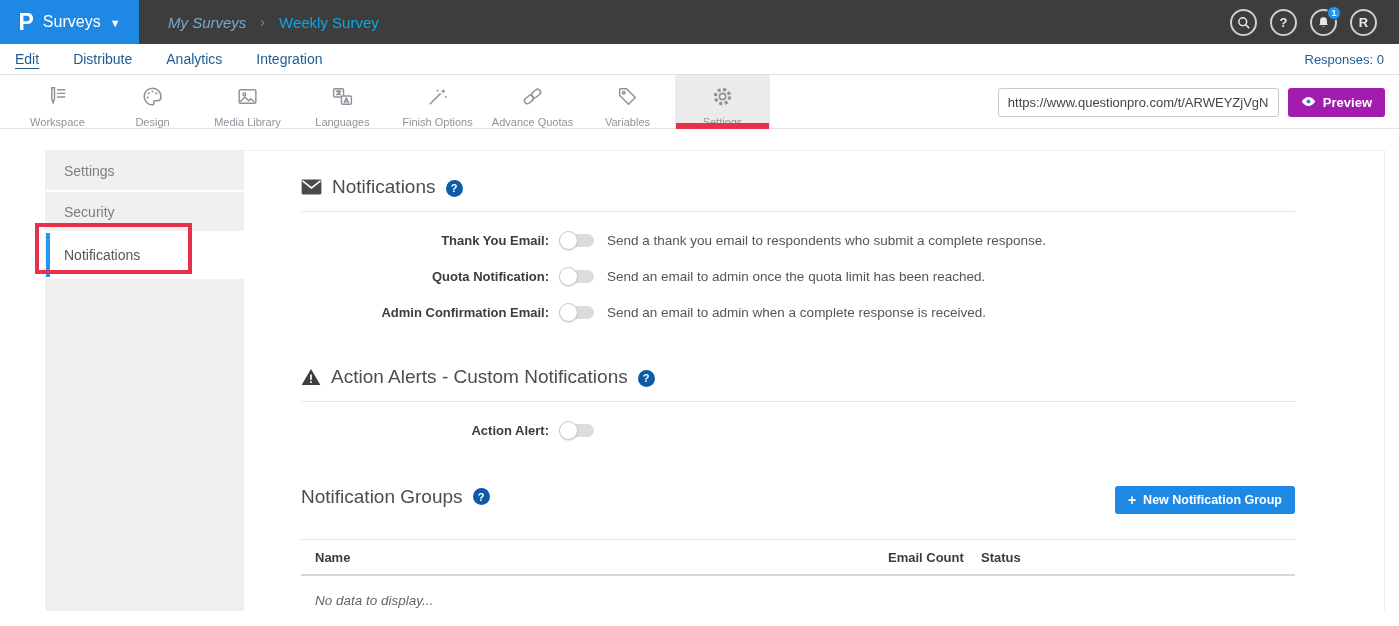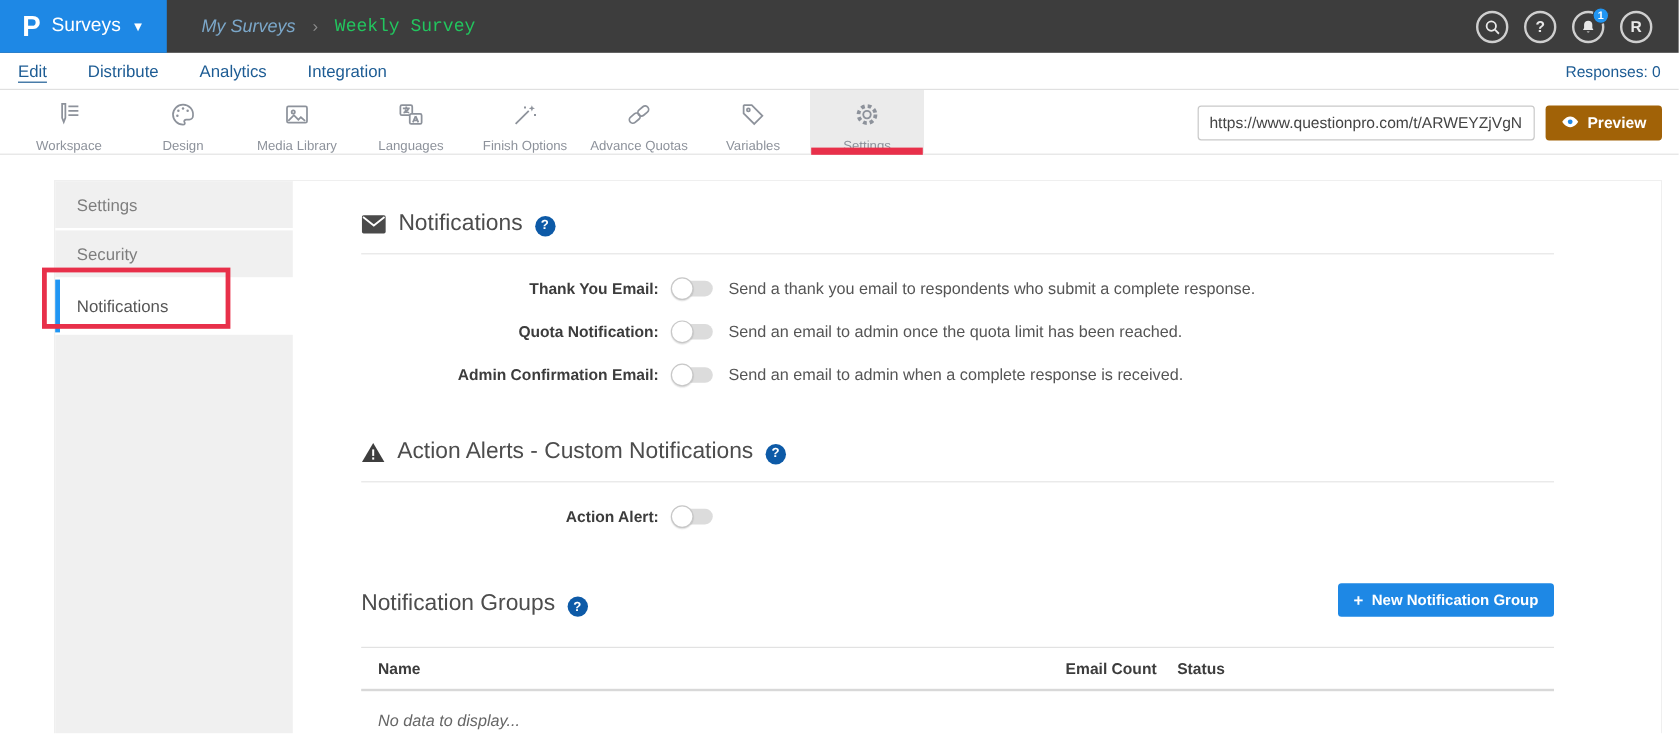--- a/index.html
+++ b/index.html
@@ -9,21 +9,21 @@
   
   .topbar { height:44px; background:#3d3d3d; display:flex; align-items:center; }
   .brand { width:139px; height:44px; background:#1e88e5; display:flex; align-items:center;
     justify-content:center; gap:9px; color:#fff; cursor:pointer; }
   .brand .logo { font-size:23px; font-weight:bold; line-height:1; transform:scaleY(1.05); }
   .brand .brand-label { font-size:16px; }
   .brand .caret { font-size:11px; margin-top:2px; }
   .breadcrumb { display:flex; align-items:center; gap:14px; margin-left:29px; font-size:15px; }
   .crumb-parent { color:#7ba7c9; cursor:pointer;font-style:italic; }
   .crumb-sep { color:#8a8a8a; font-size:14px; }
-  .crumb-current { color:#22c55e;font-family:Liberation Mono, monospace; }
+  .crumb-current { color:#0ea5e9; }
   .topbar-actions { margin-left:auto; display:flex; align-items:center; gap:13px; margin-right:22px; }
   .circle-btn { width:27px; height:27px; border:2px solid #cfcfcf; border-radius:50%;
     display:flex; align-items:center; justify-content:center; color:#e8e8e8; position:relative;
     font-weight:bold; font-size:13px; cursor:pointer; }
   .circle-btn svg { display:block; }
   .badge { position:absolute; top:-5px; right:-6px; min-width:14px; height:14px; background:#2196f3;
     border-radius:50%; color:#fff; font-size:9px; font-weight:bold; display:flex;
     align-items:center; justify-content:center; border:1px solid #3d3d3d; }
 
   
@@ -41,21 +41,21 @@
     justify-content:flex-end; gap:3px; cursor:pointer; position:relative; }
   .tool .tlabel { font-size:11px; color:#8d929b; white-space:nowrap; }
   .tool svg { stroke:#8d929b; fill:none; stroke-width:1.4; }
   .tool.active { background:#ebebeb; }
   .red-underline { position:absolute; left:1px; right:1px; bottom:-1px; height:6px;
     background:#e8304a; }
   .toolbar-right { position:absolute; right:14px; top:0; height:54px; display:flex;
     align-items:center; gap:9px; }
   .url-input { width:281px; height:29px; border:1px solid #c9c9c9; border-radius:3px;
     font-size:13px; color:#444; padding:0 9px; font-family:"Liberation Sans", sans-serif; }
-  .preview-btn { height:29px; background:#a16207; border:none; border-radius:3px; color:#fff;
+  .preview-btn { height:29px; background:#a21caf; border:none; border-radius:3px; color:#fff;
     font-size:13px; font-weight:bold; padding:0 13px; display:flex; align-items:center;
     gap:7px; cursor:pointer; font-family:"Liberation Sans", sans-serif; }
 
   
   .panel { margin:21px 14px 0 45px; height:461px; display:flex; border:1px solid #efefef;
     border-bottom:none; }
   .sidebar { width:198px; display:flex; flex-direction:column; position:relative; }
   .side-item { height:39px; background:#f0f0f0; display:flex; align-items:center;
     padding-left:18px; font-size:14px; color:#7e7e7e; margin-bottom:2px; cursor:pointer; }
   .side-item.active { background:#fff; border-left:4px solid #2196f3; color:#555;
@@ -77,21 +77,21 @@
   .toggle-label { width:248px; text-align:right; font-size:13px; font-weight:bold; color:#3c3c3c; }
   .toggle { width:31px; height:13px; background:#dcdcdc; border-radius:7px; margin:0 13px 0 14px;
     position:relative; cursor:pointer; flex-shrink:0; }
   .toggle .knob { position:absolute; left:-4px; top:-3px; width:19px; height:19px; background:#fff;
     border:1px solid #c8c8c8; border-radius:50%; box-shadow:0 1px 1px rgba(0,0,0,.12); }
   .toggle-desc { font-size:13.5px; color:#555; }
 
   .section2 { margin-top:46px; }
   .warn-icon, .mail-icon { display:flex; }
 
-  .groups-head { margin-top:48px; display:flex; align-items:flex-end; gap:10px; }
+  .groups-head { margin-top:48px; display:flex; align-items:flex-start; gap:10px; }
   .new-group-btn { margin-left:auto; height:28px; background:#1e88e5; color:#fff; border:none;
     border-radius:3px; font-size:12.5px; font-weight:bold; padding:0 13px; display:flex;
     align-items:center; gap:7px; cursor:pointer; font-family:"Liberation Sans", sans-serif; }
   .new-group-btn .plus { font-size:14px; font-weight:bold; }
 
   .table { margin-top:25px; }
   .thead { display:flex; border-top:1px solid #e2e2e2; border-bottom:2px solid #d8d8d8;
     padding:10px 14px 9px 14px; font-size:13px; font-weight:bold; color:#3c3c3c; }
   .th-name { flex:1; }
   .th-count { width:93px; }

